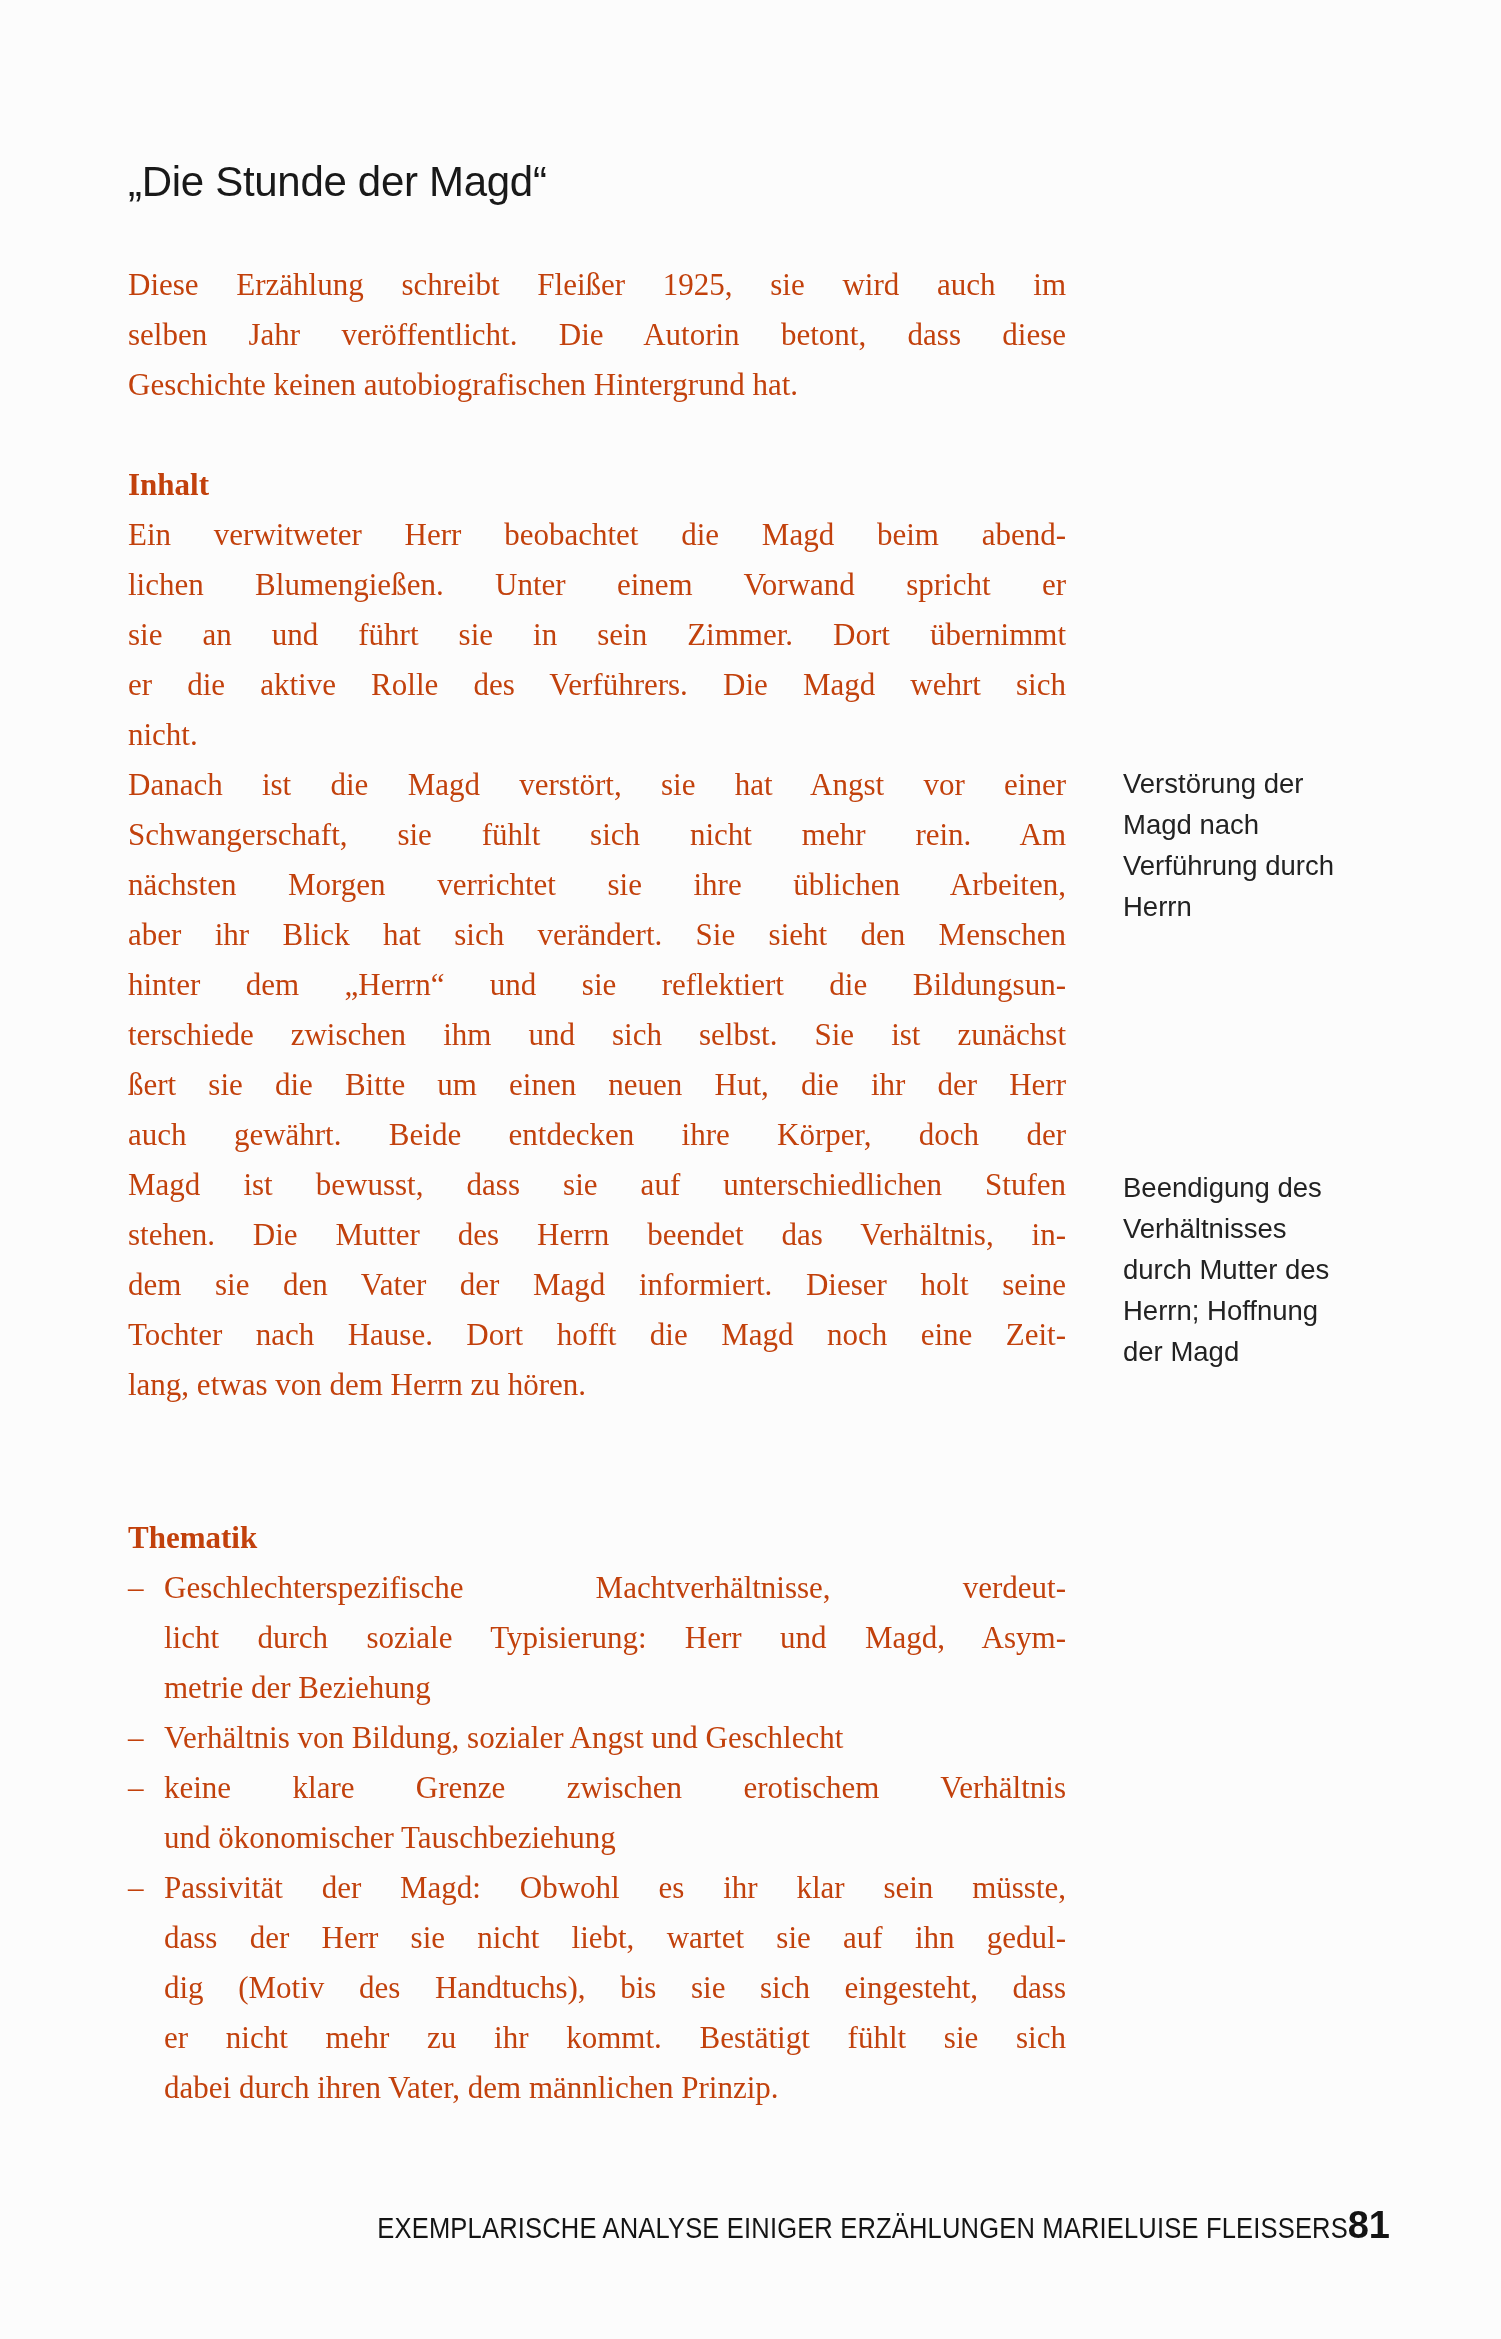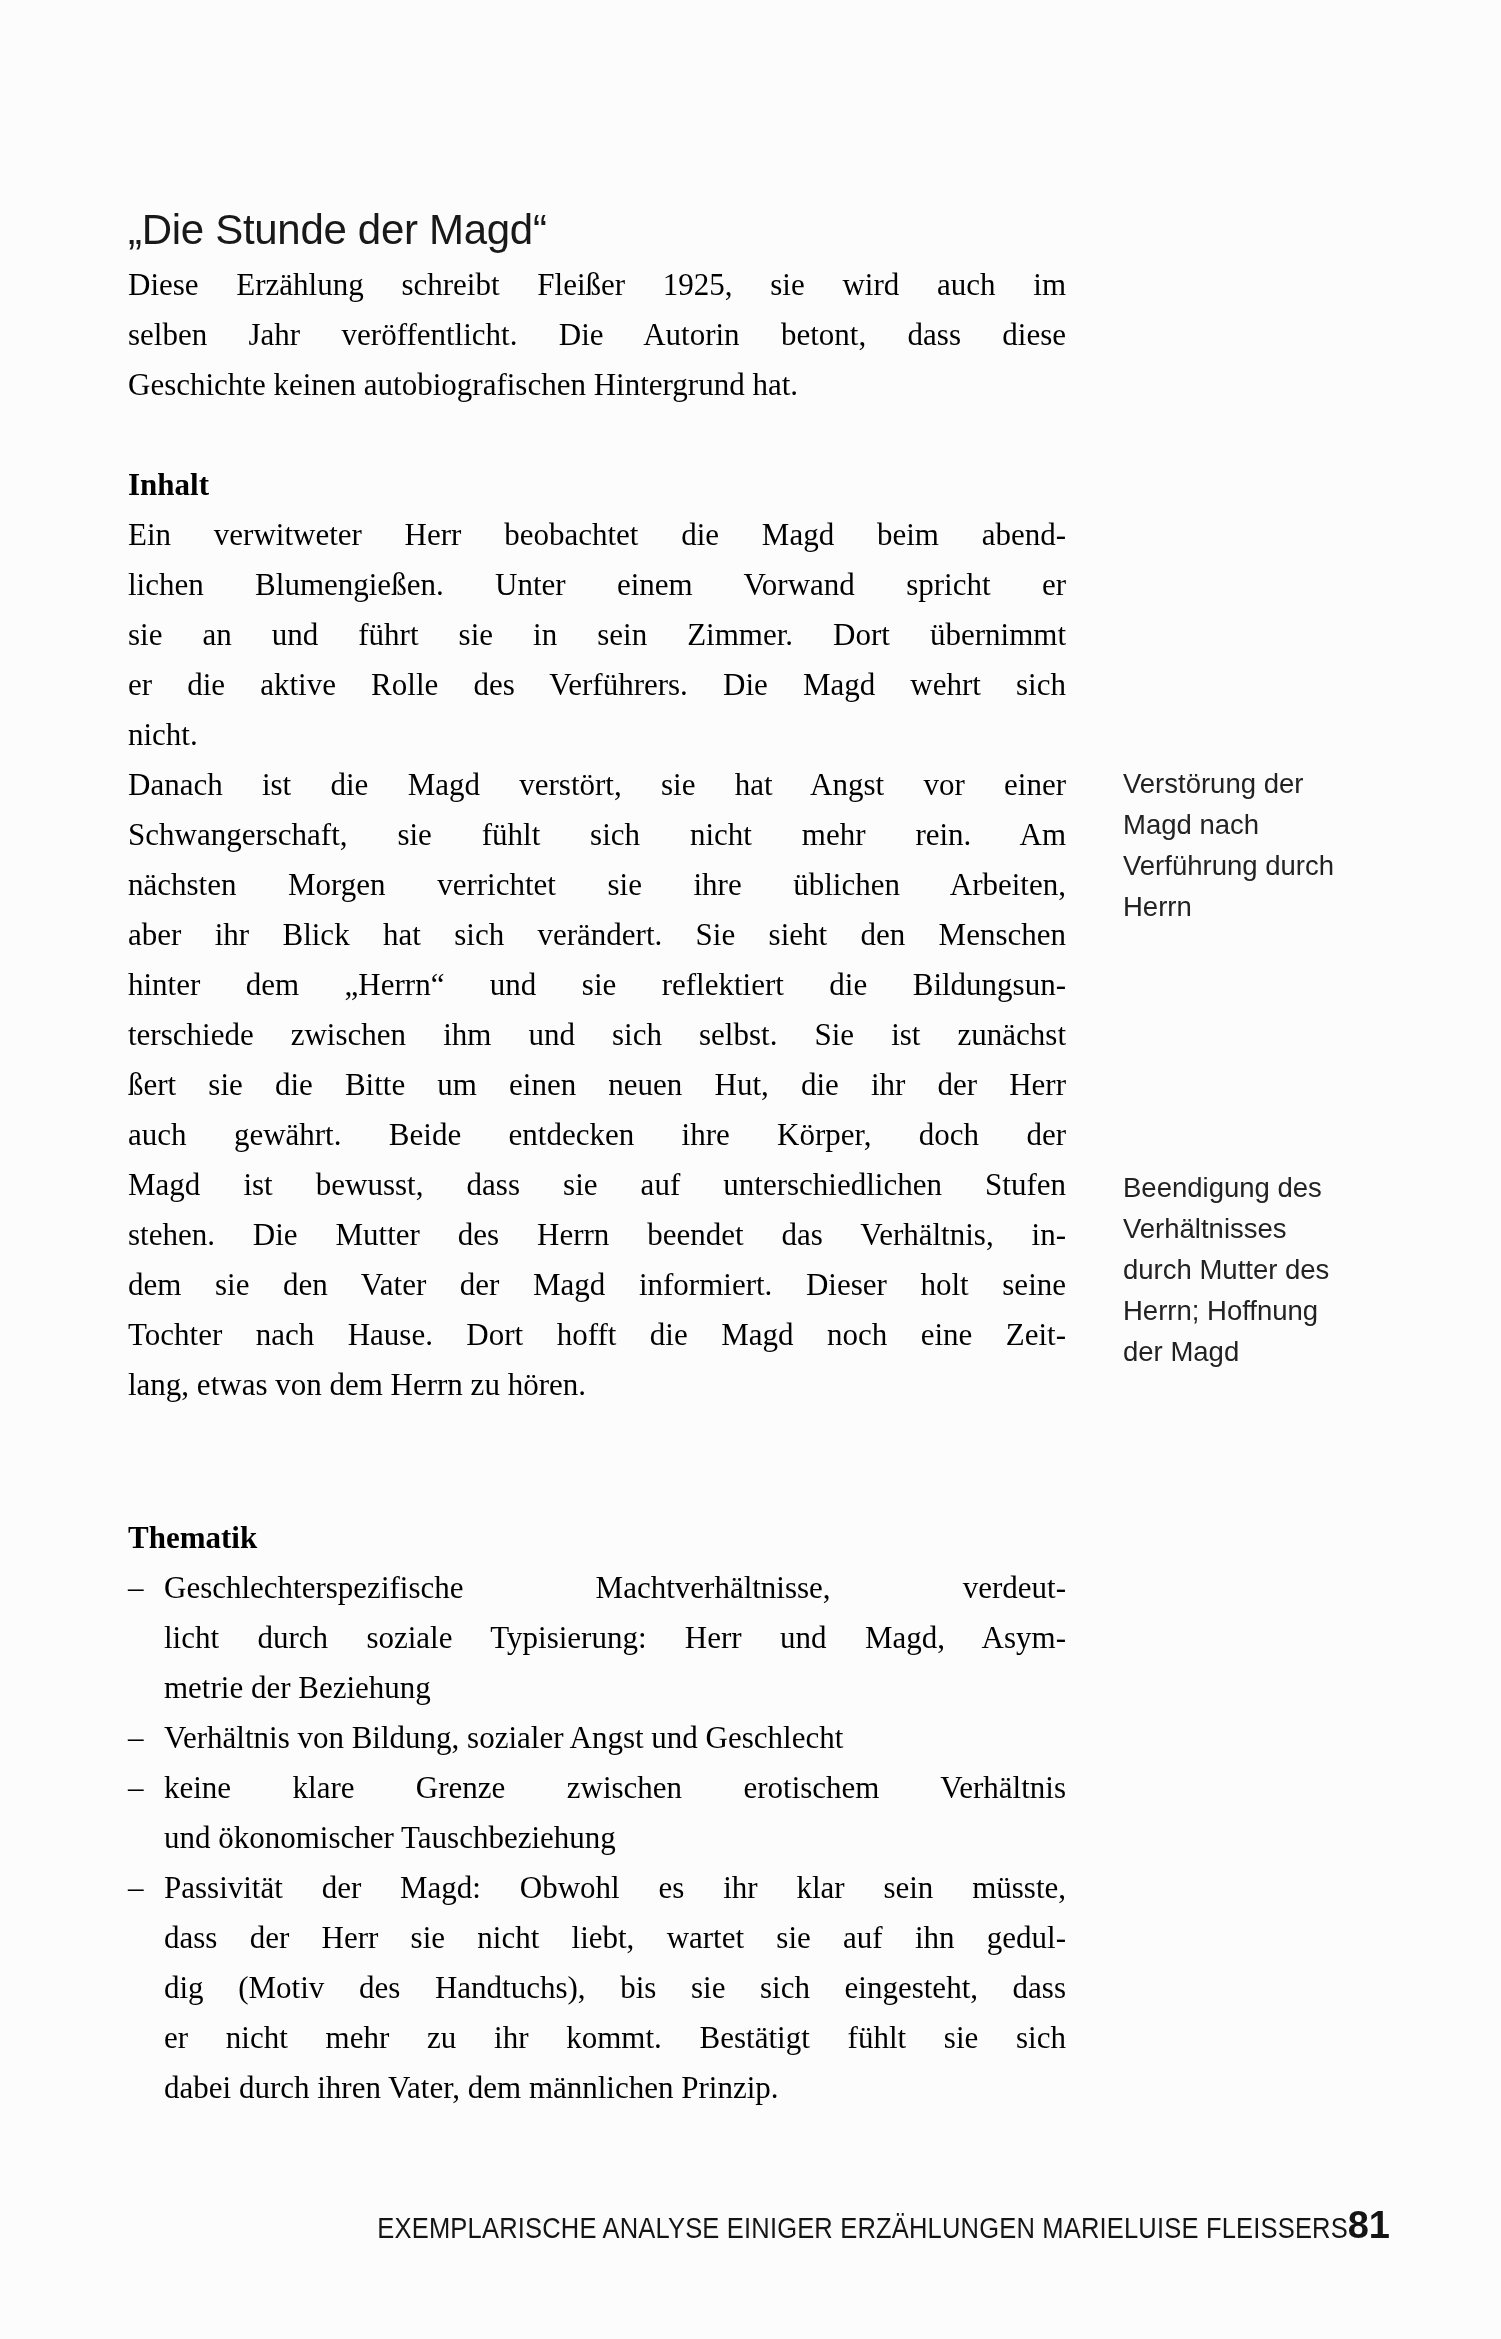--- a/index.html
+++ b/index.html
@@ -15,30 +15,29 @@
   .title {
     position: absolute;
     left: 128px;
     top: 158px;
     font-family: "Liberation Sans", sans-serif;
     font-size: 42px;
     font-weight: 500;
     letter-spacing: -0.3px;
     color: #191919;
     white-space: nowrap;
-    margin-top: 48px;
   }
   .col {
     position: absolute;
     left: 128px;
     width: 938px;
     font-family: "Liberation Serif", serif;
     font-size: 31px;
     line-height: 50px;
-    color: #000000;
+    color: #c2410c;
   }
   .heading {
     font-weight: 700;
   }
   .tline {
     height: 50px;
     overflow: hidden;
     text-align: justify;
     text-align-last: justify;
   }

